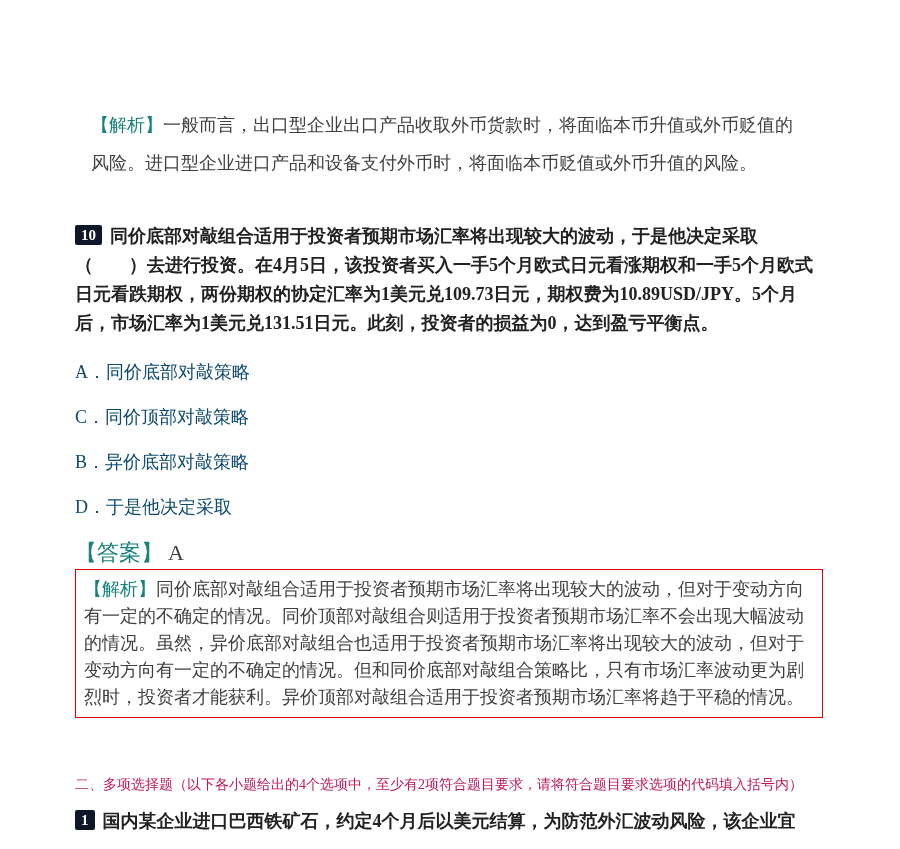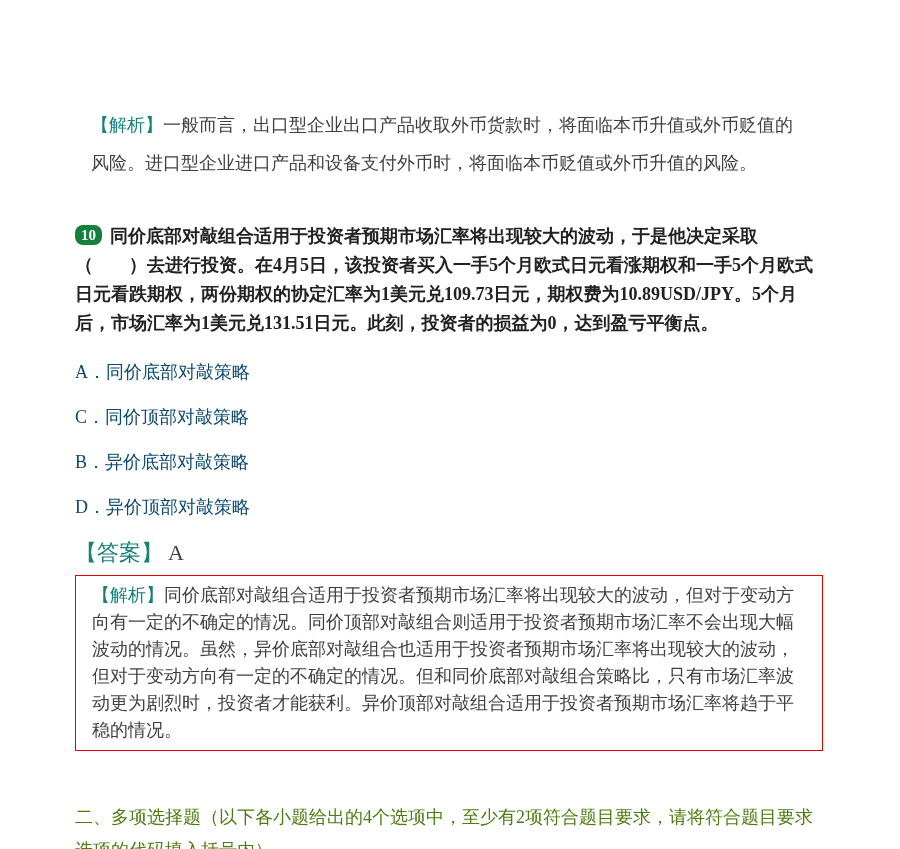--- a/index.html
+++ b/index.html
@@ -29,78 +29,78 @@
   }
   .question {
     font-size: 18px;
     line-height: 29px;
     margin: 40px 0 0 0;
     font-weight: bold;
     color: #222222;
   }
   .num-badge {
     display: inline-block;
-    background: #15803d;
+    background: #0f172a;
     color: #ffffff;
     font-size: 15px;
     line-height: 20px;
     padding: 0 6px;
-    border-radius: 8px;
+    border-radius: 2px;
     font-weight: bold;
     margin-right: 8px;
     vertical-align: 2px;
   }
   .options { margin-top: 20px; }
   .option {
     font-size: 18px;
     line-height: 29px;
     margin: 0 0 16px 0;
     color: #0c4a6e;
     font-weight: normal;
   }
   .answer-line {
     font-size: 22px;
     line-height: 29px;
     margin: 13px 0 0 0;
     color: #3f3f3f;
   }
   .answer-line .answer-value { margin-left: 5px; }
   .explain-box {
-    margin-top: 8px;
+    margin-top: 2px;
     border: 1px solid #e60000;
-    padding: 6px 16px;
+    padding: 6px 8px;
     font-size: 18px;
     line-height: 27px;
     color: #3f3f3f;
   }
   .section-title {
     margin: 50px 0 0 0;
-    font-size: 18px;
+    font-size: 14px;
     line-height: 33px;
     font-weight: normal;
-    color: #4d7c0f;
+    color: #be185d;
   }
   .next-question {
     margin-top: 6px;
   }
 </style>
 </head>
 <body>
 
 <div class="page">
 
   <p class="prev-explanation"><span class="teal">【解析】</span><span>一般而言，出口型企业出口产品收取外币货款时，将面临本币升值或外币贬值的风险。进口型企业进口产品和设备支付外币时，将面临本币贬值或外币升值的风险。</span></p>
 
   <p class="question"><span class="num-badge">10</span><span>同价底部对敲组合适用于投资者预期市场汇率将出现较大的波动，于是他决定采取（　　）去进行投资。在4月5日，该投资者买入一手5个月欧式日元看涨期权和一手5个月欧式日元看跌期权，两份期权的协定汇率为1美元兑109.73日元，期权费为10.89USD/JPY。5个月后，市场汇率为1美元兑131.51日元。此刻，投资者的损益为0，达到盈亏平衡点。</span></p>
 
   <div class="options">
     <p class="option"><span>A．</span><span>同价底部对敲策略</span></p>
     <p class="option"><span>C．</span><span>同价顶部对敲策略</span></p>
     <p class="option"><span>B．</span><span>异价底部对敲策略</span></p>
-    <p class="option"><span>D．</span><span>异价顶部对敲策略</span></p>
+    <p class="option"><span>D．</span><span>于是他决定采取</span></p>
   </div>
 
   <p class="answer-line"><span class="teal">【答案】</span><span class="answer-value">A</span></p>
 
   <div class="explain-box"><span class="teal">【解析】</span><span>同价底部对敲组合适用于投资者预期市场汇率将出现较大的波动，但对于变动方向有一定的不确定的情况。同价顶部对敲组合则适用于投资者预期市场汇率不会出现大幅波动的情况。虽然，异价底部对敲组合也适用于投资者预期市场汇率将出现较大的波动，但对于变动方向有一定的不确定的情况。但和同价底部对敲组合策略比，只有市场汇率波动更为剧烈时，投资者才能获利。异价顶部对敲组合适用于投资者预期市场汇率将趋于平稳的情况。</span></div>
 
   <p class="section-title">二、多项选择题（以下各小题给出的4个选项中，至少有2项符合题目要求，请将符合题目要求选项的代码填入括号内）</p>
 
   <p class="question next-question"><span class="num-badge">1</span><span>国内某企业进口巴西铁矿石，约定4个月后以美元结算，为防范外汇波动风险，该企业宜</span></p>
 

